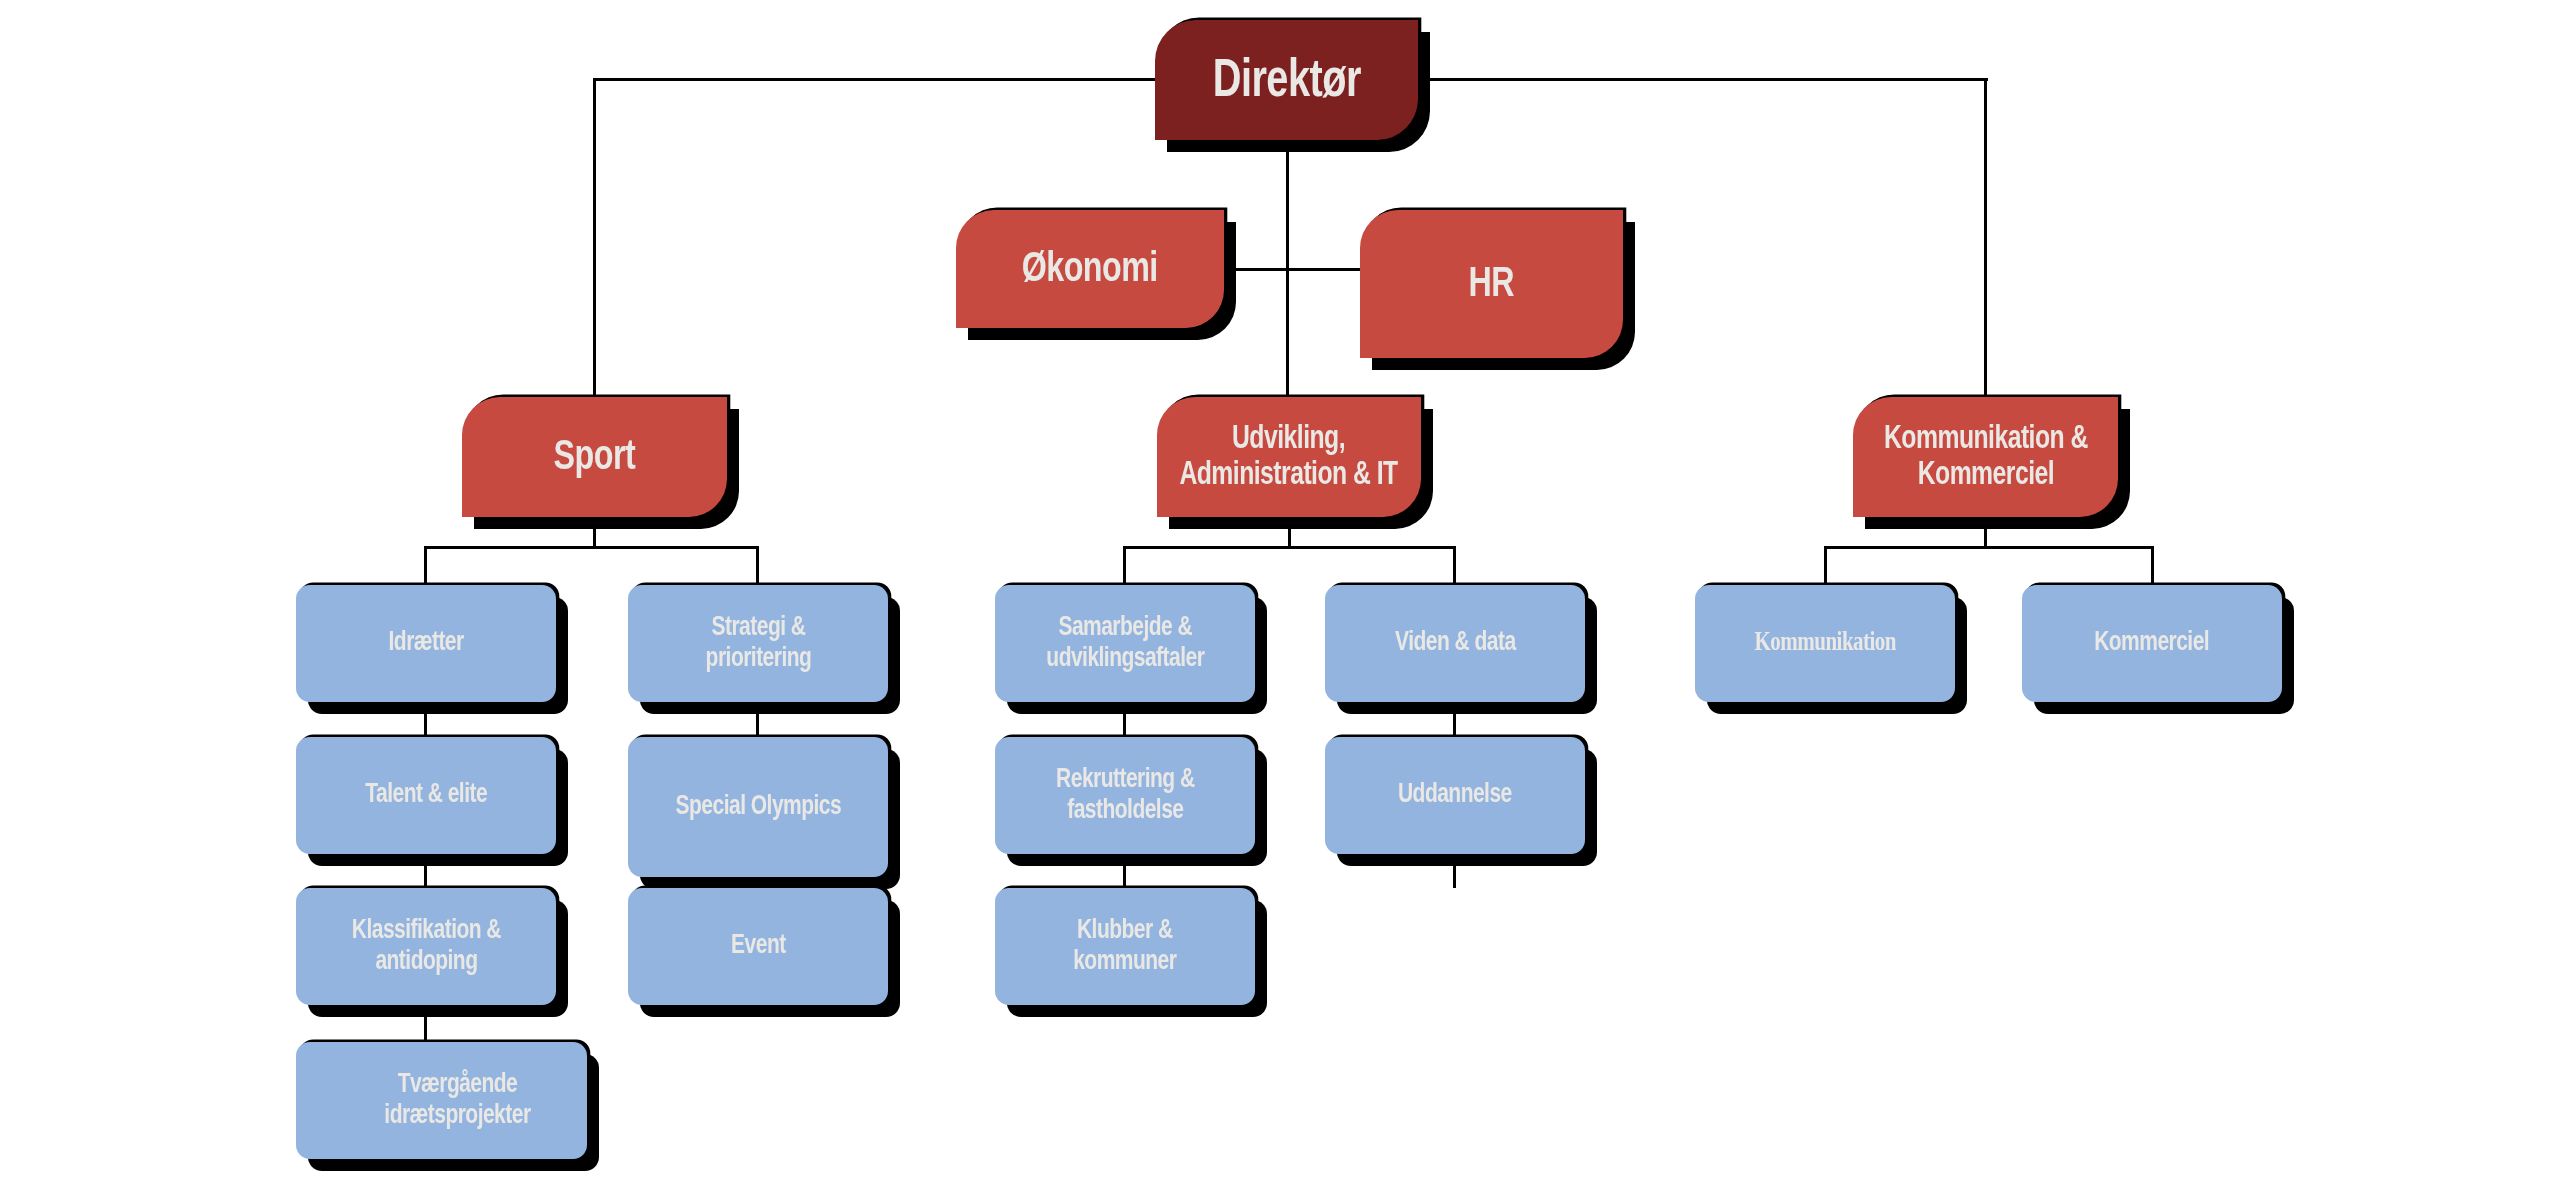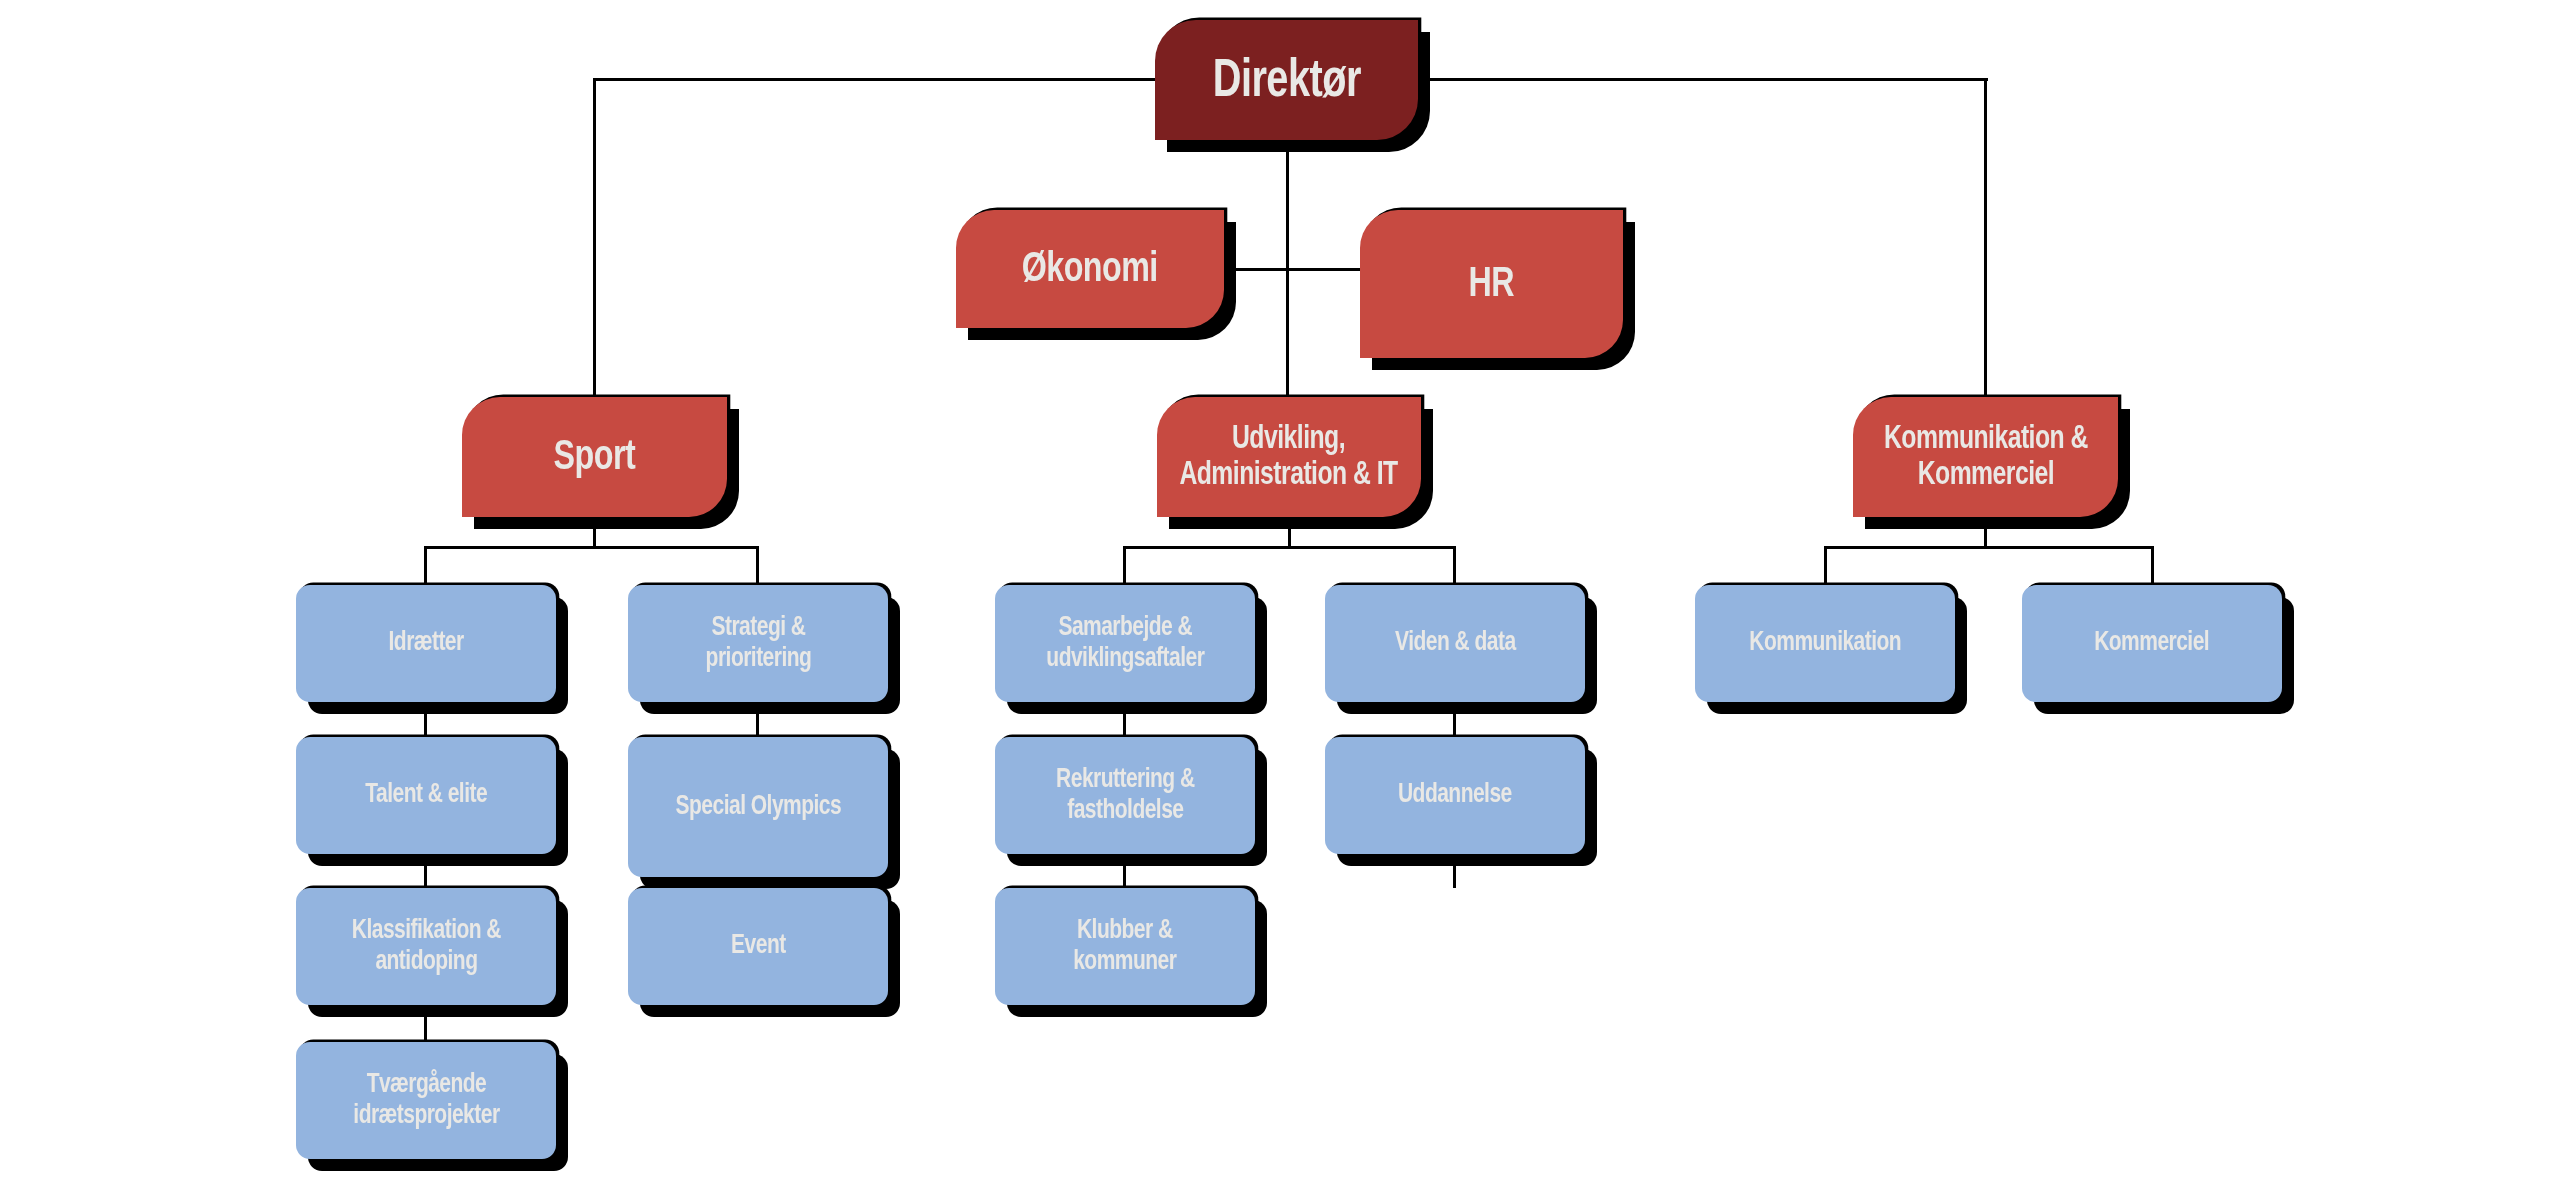--- a/index.html
+++ b/index.html
@@ -97,21 +97,21 @@
   <div class="node blue f3" style="left:296px;top:585px;width:260px;height:117px;">
     <span class="label">Idrætter</span>
   </div>
   <div class="node blue f3" style="left:296px;top:737px;width:260px;height:117px;">
     <span class="label">Talent &amp; elite</span>
   </div>
   <div class="node blue f3" style="left:296px;top:888px;width:260px;height:117px;">
     <span class="label">Klassifikation &amp;
 antidoping</span>
   </div>
-  <div class="node blue f3" style="left:296px;top:1042px;width:260px;height:117px;">
+  <div class="node blue f3" style="left:296px;top:1042px;width:260px;height:117px;padding-left:31px;">
     <span class="label">Tværgående
 idrætsprojekter</span>
   </div>
 
   <div class="node blue f3" style="left:628px;top:585px;width:260px;height:117px;">
     <span class="label">Strategi &amp;
 prioritering</span>
   </div>
   <div class="node blue f3" style="left:628px;top:737px;width:260px;height:140px;">
     <span class="label">Special Olympics</span>
@@ -133,21 +133,21 @@
 kommuner</span>
   </div>
 
   <div class="node blue f3" style="left:1325px;top:585px;width:260px;height:117px;">
     <span class="label">Viden &amp; data</span>
   </div>
   <div class="node blue f3" style="left:1325px;top:737px;width:260px;height:117px;">
     <span class="label">Uddannelse</span>
   </div>
 
-  <div class="node blue f3" style="left:1695px;top:585px;width:260px;height:117px;">
+  <div class="node blue f3" style="left:1695px;top:585px;width:260px;height:117px;font-family:Liberation Serif, serif;">
     <span class="label">Kommunikation</span>
   </div>
   <div class="node blue f3" style="left:2022px;top:585px;width:260px;height:117px;">
     <span class="label">Kommerciel</span>
   </div>
 
 </div>
 
 
 </body></html>

